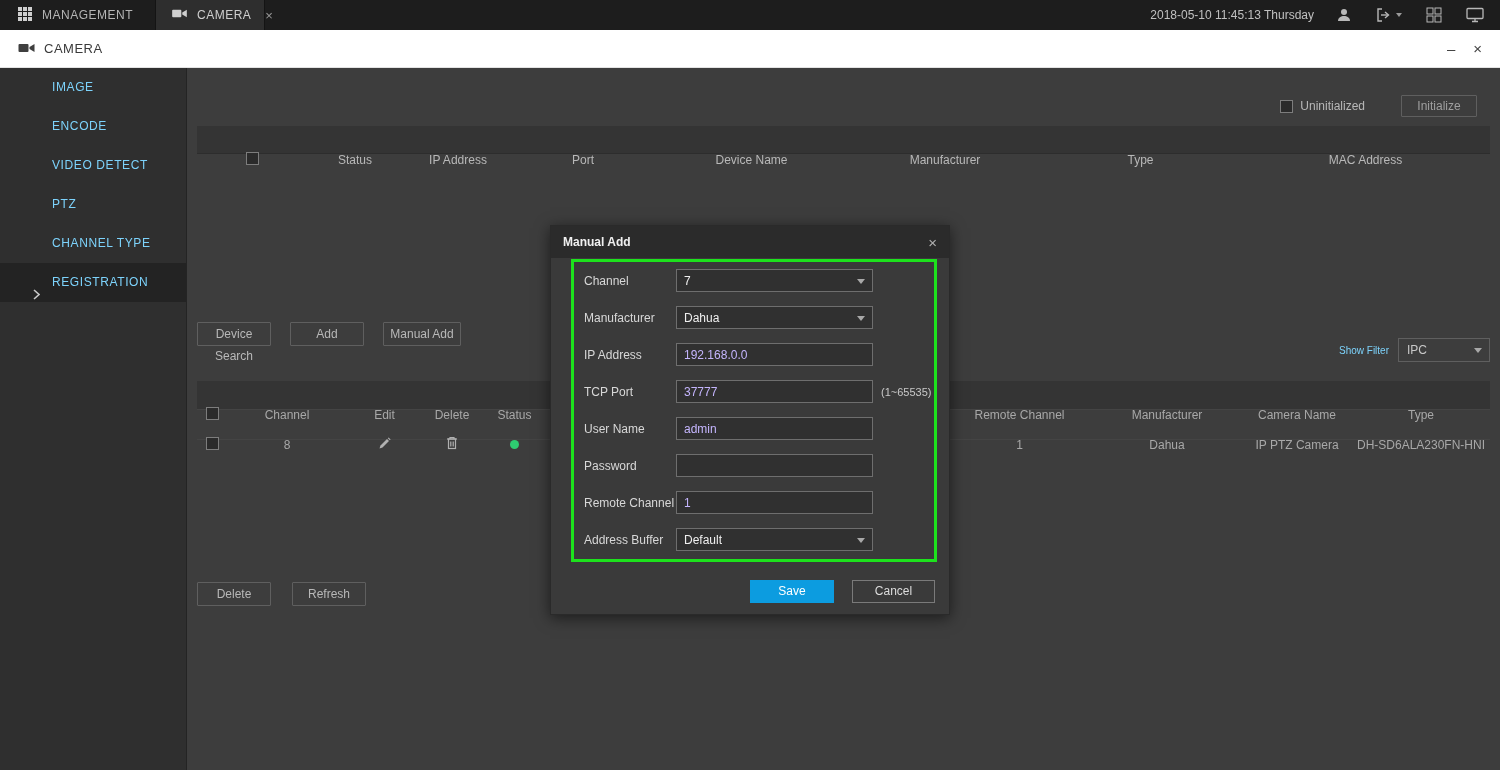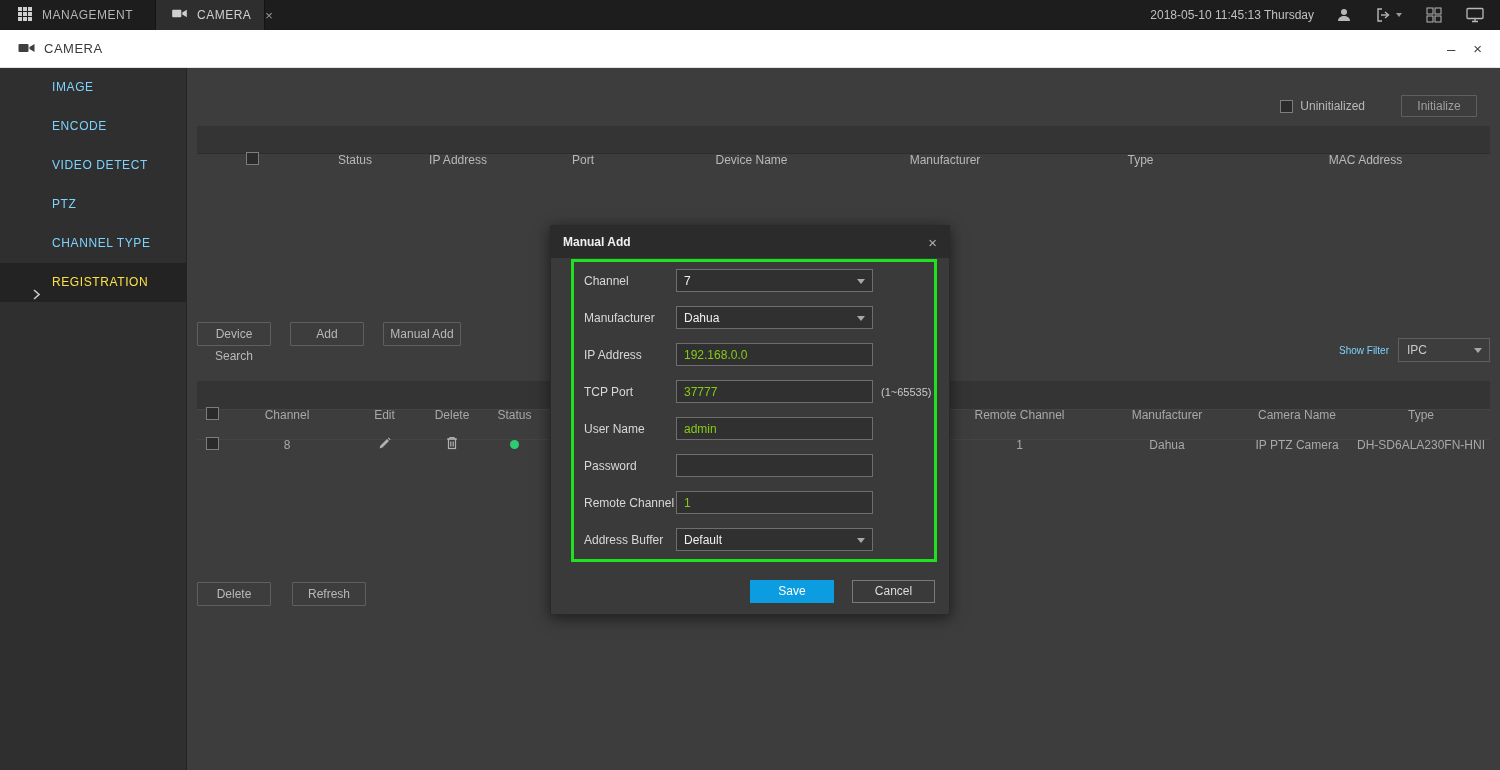--- a/index.html
+++ b/index.html
@@ -26,21 +26,21 @@
   .titlebar { position:absolute; top:30px; left:0; width:100%; height:38px; background:#ffffff;
     display:flex; align-items:center; padding:0 18px; border-bottom:1px solid #e3e3e3; }
   .titlebar .wtitle { margin-left:9px; font-size:13px; color:#3a3a3a; letter-spacing:.5px; }
   .win-ctl { color:#444; font-size:15px; cursor:pointer; margin-left:18px; line-height:1; }
 
   
   .sidebar { position:absolute; top:68px; left:0; bottom:0; width:187px;
     background:#2f2f2f; border-right:1px solid #242424; }
   .side-item { position:relative; height:39px; line-height:39px; padding-left:52px;
     font-size:12px; color:#7dd3fc; letter-spacing:.6px; cursor:pointer; }
-  .side-item.active { background:#232323; color:#fde047; }
+  .side-item.active { background:#232323; color:#7dd3fc; }
   .side-arrow { position:absolute; left:33px; top:14px; }
 
   
   .main { position:absolute; top:68px; left:187px; right:0; bottom:0; background:#3d3d3d; }
 
   .init-row { position:absolute; top:27px; right:23px; display:flex; align-items:center; }
   .checkbox { width:13px; height:13px; border:1px solid #7d7d7d; background:#2b2b2b;
     display:inline-block; cursor:pointer; flex:none; }
   .init-row .lbl { font-size:12px; color:#b8b8b8; margin:0 36px 0 7px; }
 
@@ -89,21 +89,21 @@
   .dlg-title .dtitle { font-size:12px; font-weight:bold; color:#f0f0f0; }
   .dlg-close { margin-left:auto; color:#b0b0b0; font-size:15px; cursor:pointer; }
   .hl-box { position:absolute; left:20px; top:33px; width:366px; height:303px;
     border:3px solid #1de21d; pointer-events:none; z-index:6; }
   .fields { position:absolute; top:43px; left:0; right:0; }
   .frow { position:relative; height:23px; margin-bottom:14px; }
   .frow .flabel { position:absolute; left:33px; top:50%; transform:translateY(-50%);
     font-size:12px; color:#d8d8d8; white-space:nowrap; }
   .fctl { position:absolute; left:125px; top:0; width:197px; height:23px; }
   .tinput { width:197px; height:23px; background:#303030; border:1px solid #6e6e6e;
-    color:#84cc16; font-size:12px; padding:0 7px; font-family:inherit; }
+    color:#c4b5fd; font-size:12px; padding:0 7px; font-family:inherit; }
   .dselect { background:#303030; border:1px solid #6e6e6e; }
   .dselect .selval { color:#efefef; left:7px; }
   .fnote { position:absolute; left:330px; top:50%; transform:translateY(-50%);
     font-size:11px; color:#c8c8c8; white-space:nowrap; }
   .dlg-btn { position:absolute; top:354px; height:23px; font-size:12px; text-align:center;
     line-height:21px; cursor:pointer; border-radius:0; }
   .save-btn { left:199px; width:84px; background:#0c9ce0; color:#fff; border:1px solid #0c9ce0; }
   .cancel-btn { left:301px; width:83px; background:#3a3a3a; color:#dcdcdc; border:1px solid #7a7a7a; }
 </style>
 </head>

